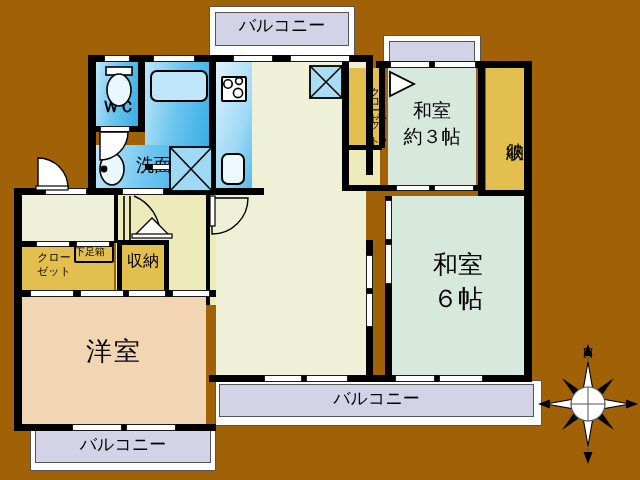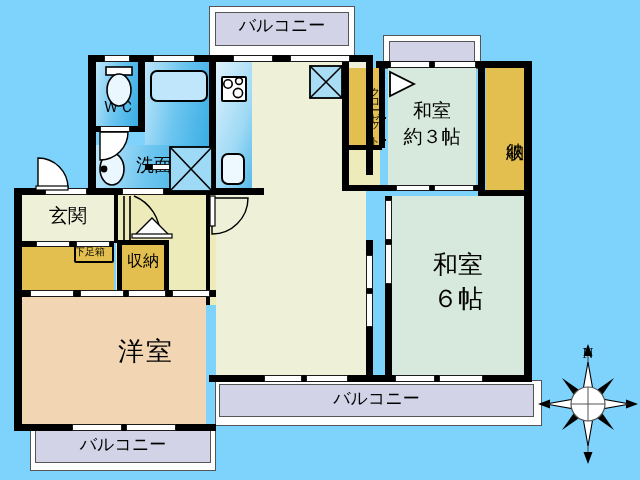--- a/index.html
+++ b/index.html
@@ -4,21 +4,21 @@
 <title>間取り図</title>
 <style>
   html,body{margin:0;padding:0;background:#ffffff;}
   body{
     font-family:"Liberation Sans","DejaVu Sans",sans-serif;
     width:640px;height:480px;overflow:hidden;
   }
   #plan{
     position:relative;
     width:640px;height:480px;
-    background:#7dd3fc;
+    background:#a16207;
   }
   .wall{position:absolute;background:#000000;}
   .room{position:absolute;box-sizing:border-box;}
   .lbl{
     position:absolute;
     color:#000;
     white-space:pre;
     line-height:1.08;
     text-align:center;
     font-family:"DejaVu Sans","Liberation Sans",sans-serif;
@@ -82,44 +82,45 @@
 
   <div class="room f-ldk" style="left:216px;top:62px;width:150px;height:320px;"></div>
 
   <div class="room f-water-soft" style="left:216px;top:62px;width:36px;height:130px;"></div>
 
   <div class="fix" style="left:221px;top:76px;width:26px;height:26px;background:#ffffff;"></div>
 
   <div class="fix fix-r" style="left:221px;top:153px;width:24px;height:32px;background:#eef9ff;"></div>
 
   <div class="room f-water" style="left:96px;top:62px;width:46px;height:68px;"></div>
-  <div class="lbl" style="left:96px;top:98px;width:46px;font-size:16px;font-weight:400;">ＷＣ</div>
+  <div class="lbl" style="left:96px;top:98px;width:46px;font-size:16px;font-weight:700;">ＷＣ</div>
 
   <div class="room f-water" style="left:145px;top:62px;width:68px;height:108px;"></div>
 
   <div class="fix fix-r" style="left:150px;top:70px;width:58px;height:32px;background:#bfe6fa;"></div>
 
   <div class="room f-water" style="left:96px;top:145px;width:117px;height:48px;"></div>
   <div class="lbl" style="left:122px;top:155px;width:64px;font-size:18px;">洗面</div>
 
   <div class="room f-genkan" style="left:22px;top:195px;width:92px;height:48px;"></div>
-  <div class="lbl" style="left:22px;top:205px;width:92px;font-size:19px;">玄関</div>
 
   <div class="room f-hall" style="left:116px;top:195px;width:100px;height:110px;"></div>
 
   <div class="room f-storage" style="left:22px;top:246px;width:92px;height:48px;"></div>
+  <div class="lbl" style="left:22px;top:251px;width:64px;font-size:11px;line-height:1.25;">クロー
+ゼット</div>
 
   <div class="fix" style="left:74px;top:243px;width:40px;height:20px;background:#e2bf4e;border:2px solid #000;"></div>
   <div class="lbl" style="left:74px;top:247px;width:32px;font-size:10px;">下足箱</div>
 
   <div class="room f-storage" style="left:122px;top:243px;width:42px;height:50px;"></div>
   <div class="lbl" style="left:122px;top:252px;width:42px;font-size:16px;">収納</div>
 
   <div class="room f-yoshitsu" style="left:22px;top:296px;width:184px;height:128px;"></div>
-  <div class="lbl" style="left:22px;top:337px;width:184px;font-size:26px;letter-spacing:2px;margin-left:32px;">洋室</div>
+  <div class="lbl" style="left:22px;top:337px;width:184px;font-size:26px;letter-spacing:2px;">洋室</div>
 
   <div class="room f-tatami" style="left:388px;top:68px;width:88px;height:122px;"></div>
   <div class="lbl" style="left:386px;top:98px;width:92px;font-size:19px;line-height:1.35;">和室
 約３帖</div>
 
   <div class="room f-storage" style="left:348px;top:68px;width:32px;height:80px;"></div>
   <div class="lbl vlbl" style="left:348px;top:72px;width:32px;height:76px;font-size:11px;">クローゼット</div>
 
   <div class="room f-hall" style="left:348px;top:150px;width:32px;height:40px;"></div>
 

